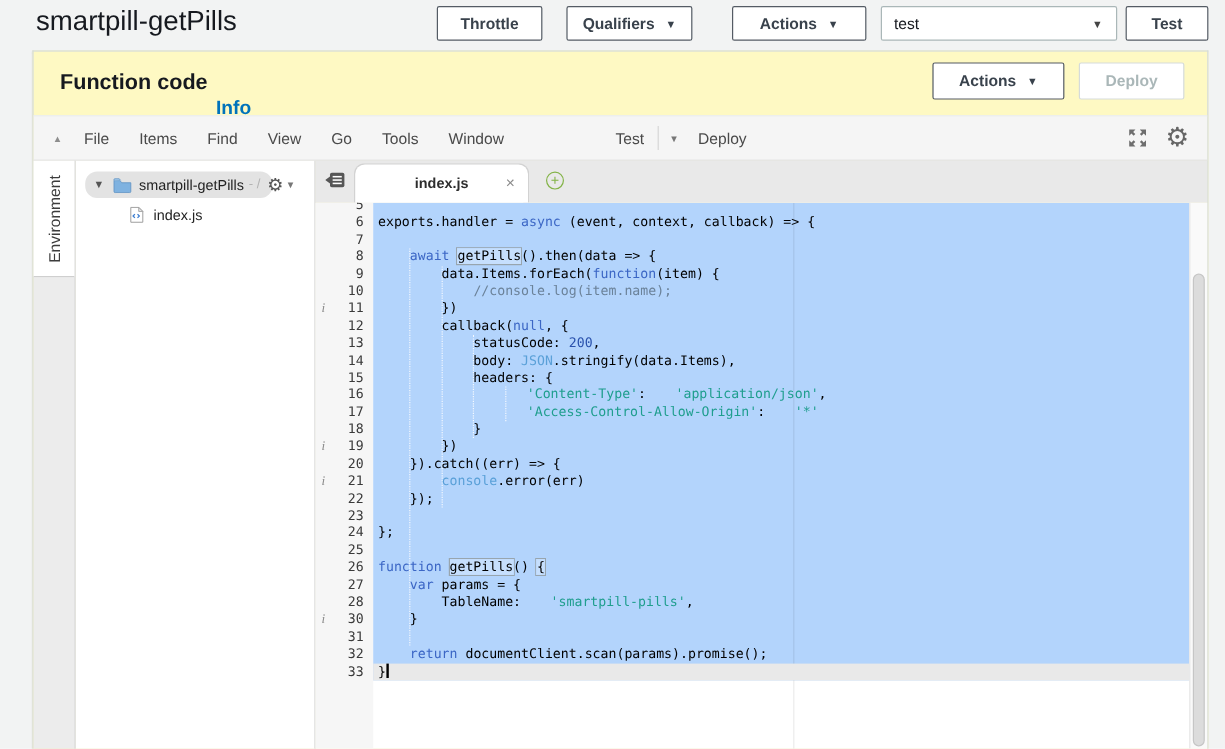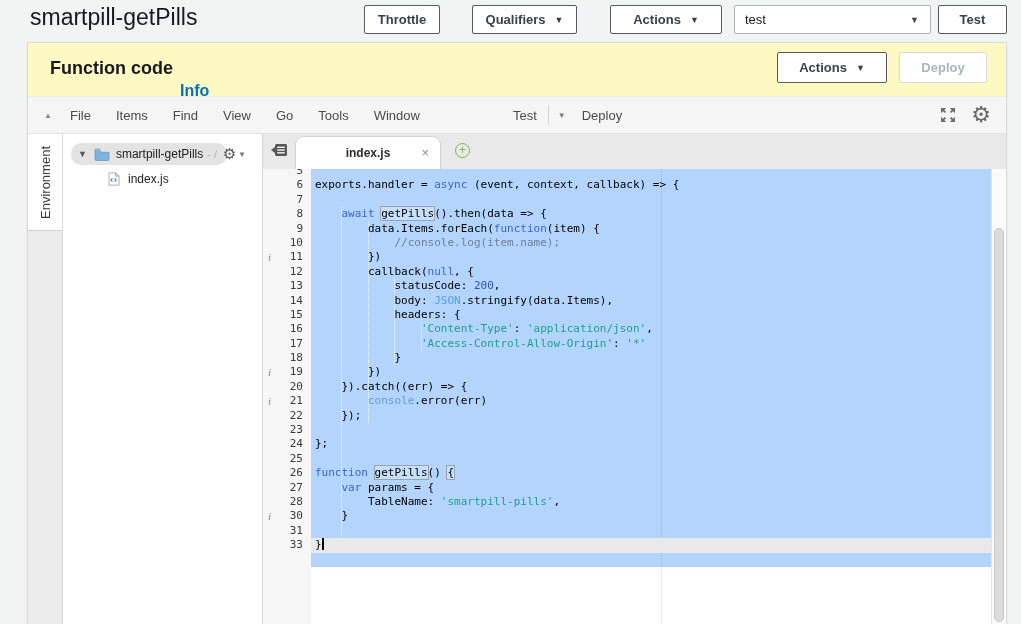--- a/index.html
+++ b/index.html
@@ -12,21 +12,21 @@
   
   .topbar{position:absolute;left:0;top:0;width:100%;height:42px;}
   .page-title{position:absolute;left:30px;top:4px;font-size:23px;color:#16191f;font-weight:400;}
   .aws-btn{
     position:absolute;top:5px;height:29px;box-sizing:border-box;
     background:#fff;border:1px solid #545b64;border-radius:2px;
     font-family:"Liberation Sans",sans-serif;font-size:13px;font-weight:bold;color:#39424c;
     display:flex;align-items:center;justify-content:center;cursor:pointer;padding:0 10px;
   }
   .aws-btn .caret{font-size:9px;margin-left:9px;color:#39424c;}
-  .btn-throttle{left:364px;width:76px;}
+  .btn-throttle{left:364px;width:88px;}
   .btn-qualifiers{left:472px;width:105px;}
   .btn-actions-top{left:610px;width:112px;}
   .alias-select{
     position:absolute;left:734px;top:5px;width:197px;height:29px;box-sizing:border-box;
     background:#fff;border:1px solid #aab7b8;border-radius:2px;
     font-size:13px;color:#16191f;display:flex;align-items:center;padding:0 10px;cursor:pointer;
   }
   .alias-select .caret{position:absolute;right:11px;font-size:9px;color:#444;}
   .btn-test{left:938px;width:69px;}
   
@@ -109,21 +109,21 @@
     text-align:right;padding-right:8px;
     font:11px/14.4px "DejaVu Sans Mono",monospace;color:#3a3a3a;cursor:pointer;
   }
   .gut .mark{position:absolute;left:5px;top:0;font:italic 11px/14.4px "Liberation Serif",serif;color:#8a8a8a;}
   .code-row pre{
     margin:0;flex:1;padding-left:4px;
     font:11px/14.4px "DejaVu Sans Mono",monospace;color:#000;white-space:pre;
   }
   .code-row.active pre{background:var(--c-active-line,#e9e9e9);}
   .tok-k{color:var(--c-keyword,#3b66c5);}
-  .tok-s{color:var(--c-string,#1f9e8e);}
+  .tok-s{color:var(--c-string,#1f9e8e);margin-left:18px;}
   .tok-c{color:var(--c-comment,#6b8299);}
   .tok-num{color:var(--c-number,#2a52ad);}
   .tok-sup{color:var(--c-support,#5aa0d8);}
   .tok-box{box-shadow:0 0 0 1px #98a5ae;background:rgba(255,255,255,0.25);}
   .cursor-caret{display:inline-block;width:2px;height:12px;background:#000;vertical-align:-2px;}
   .scrollbar{position:absolute;right:0;top:0;bottom:0;width:15px;background:#fafafa;border-left:1px solid #e6e6e6;box-sizing:border-box;}
   .scroll-thumb{position:absolute;left:2px;right:2px;top:59px;bottom:2px;background:#dcdcdc;border:1px solid #c6c6c6;border-radius:6px;cursor:pointer;}
 </style>
 </head>
 <body>
@@ -339,20 +339,24 @@
               <pre><span>        TableName: </span><span class="tok-s">'smartpill-pills'</span><span>,</span></pre>
             </div>
             <div class="code-row">
               <div class="gut"><span class="mark">i</span>30</div>
               <pre><span>    }</span></pre>
             </div>
             <div class="code-row">
               <div class="gut">31</div>
               <pre></pre>
             </div>
+            <div class="code-row">
+              <div class="gut">32</div>
+              <pre><span>    </span><span class="tok-k">return</span><span> documentClient.scan(params).promise();</span></pre>
+            </div>
             <div class="code-row active">
               <div class="gut">33</div>
               <pre><span>}</span><span class="cursor-caret"></span></pre>
             </div>
           </div>
         <div class="scrollbar">
           <div class="scroll-thumb"></div>
         </div>
       </div>
     </div>

